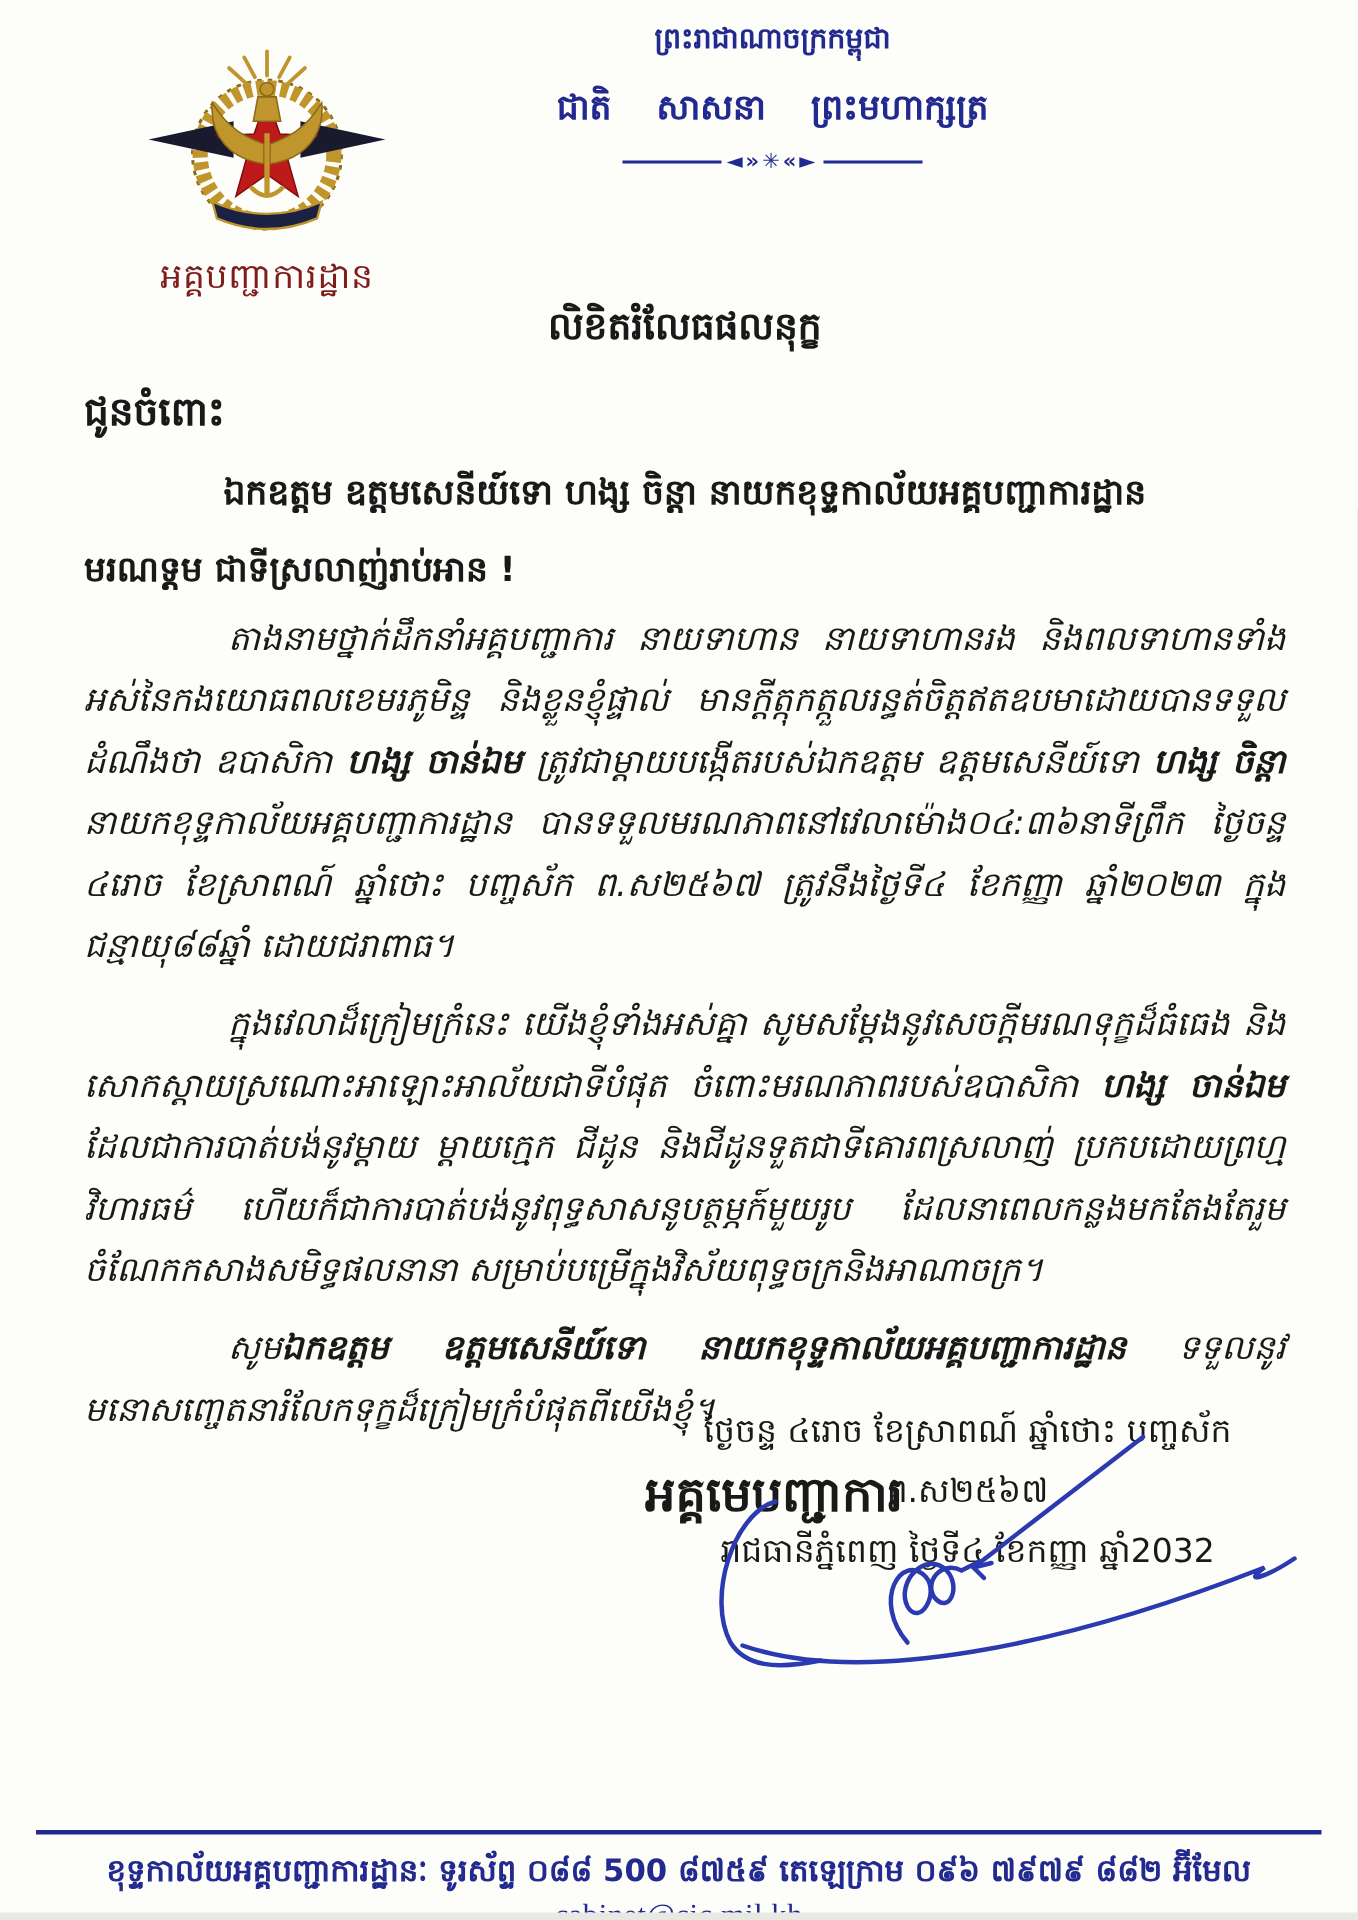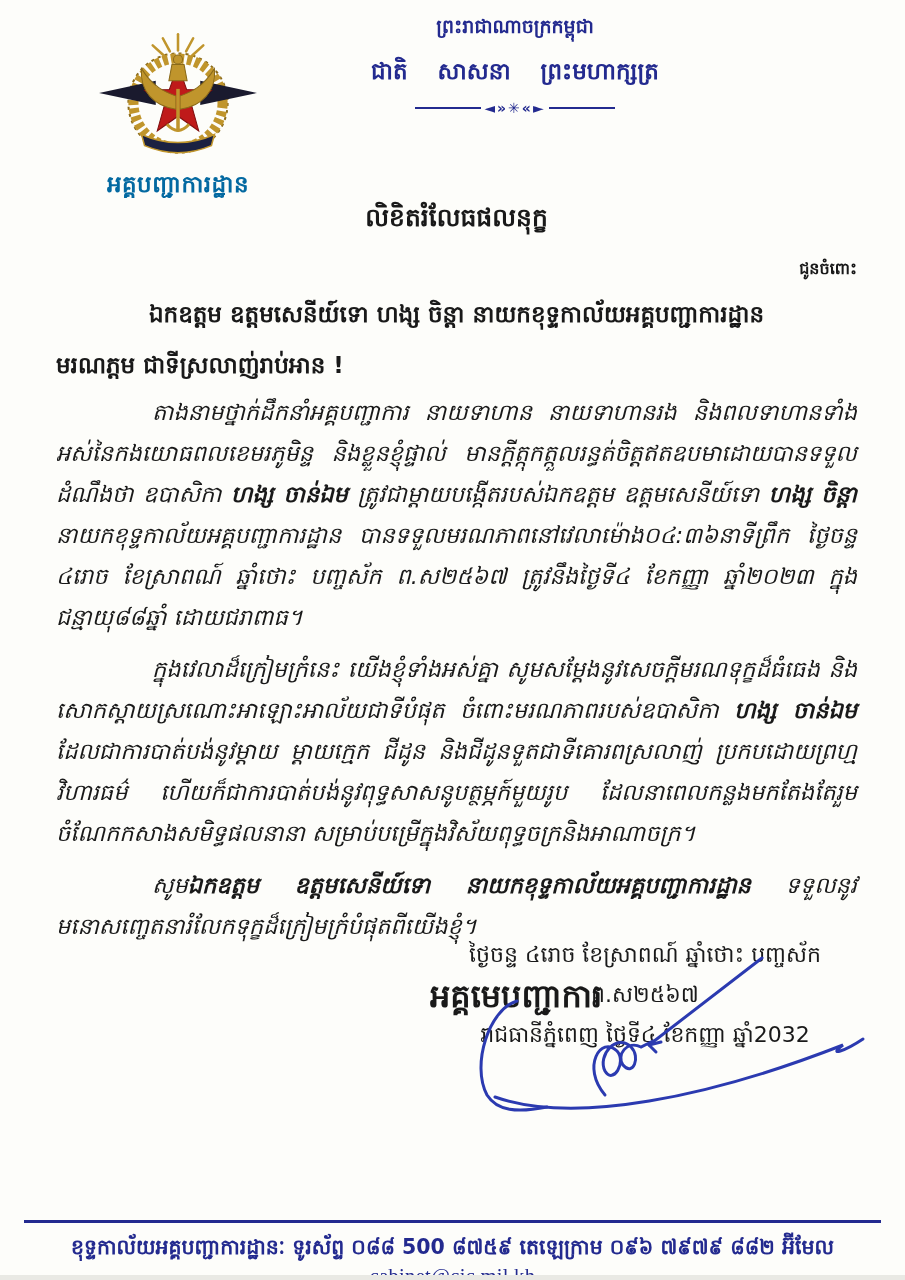--- a/index.html
+++ b/index.html
@@ -4,31 +4,31 @@
 <style>
   html,body{margin:0;padding:0;background:#d8d8d4;}
   .page{
     position:relative;width:905px;height:1280px;margin:0 auto;
     background:#fdfdfa;overflow:hidden;
     font-family:"DejaVu Sans",sans-serif;color:#191919;
   }
   
   .crest-wrap{position:absolute;left:92px;top:30px;width:172px;text-align:center;}
   .crest-svg{width:162px;height:136px;display:block;margin:0 auto;}
-  .crest-label{color:#0369a1;font-weight:700;font-size:23px;margin-top:4px;letter-spacing:.5px;}
+  .crest-label{color:#7f1d1d;font-weight:400;font-size:23px;margin-top:4px;letter-spacing:.5px;}
   .head-center{position:absolute;left:250px;top:14px;width:530px;text-align:center;color:#232a8f;}
   .kingdom{font-size:19px;font-weight:700;line-height:1.3;}
   .motto{font-size:23px;font-weight:700;margin-top:18px;word-spacing:22px;}
   .orn{display:flex;align-items:center;justify-content:center;margin-top:10px;color:#232a8f;}
   .orn-line{width:66px;height:2px;background:#232a8f;}
   .orn-mid{font-size:14px;padding:0 3px;letter-spacing:2px;font-weight:700;}
   
   .letter{position:absolute;left:56px;right:48px;top:202px;}
   .title{text-align:center;font-size:25px;font-weight:700;margin:0 0 20px;}
-  .addr{text-align:right;font-size:16px;font-weight:700;margin:0 0 18px;}
+  .addr{text-align:left;font-size:26px;font-weight:700;margin:0 0 18px;}
   .recipient{text-align:center;font-size:23px;font-weight:700;margin:0 0 18px;}
   .salute{font-size:23px;font-weight:700;margin:0 0 8px;}
   .body-p{font-size:22.5px;line-height:41px;text-align:justify;text-indent:96px;margin:0 0 11px;font-style:italic;}
   .body-p b{font-weight:700;}
   
   .dateblock{position:absolute;left:425px;top:935px;width:440px;text-align:center;
              font-size:22px;line-height:40px;}
   .cmd-title{position:absolute;left:430px;top:976px;width:380px;text-align:left;
              font-weight:700;font-size:32px;}
   .signature-svg{position:absolute;left:455px;top:945px;width:420px;height:190px;pointer-events:none;}
@@ -86,21 +86,21 @@
       <span class="orn-line"></span>
       <span class="orn-mid">◄»✳«►</span>
       <span class="orn-line"></span>
     </div>
   </div>
 
   <div class="letter">
     <p class="title">លិខិតរំលែធផលនុក្ខ</p>
     <p class="addr">ជូនចំពោះ</p>
     <p class="recipient">ឯកឧត្តម ឧត្តមសេនីយ៍ទោ ហង្ស ចិន្តា នាយកខុទ្ទកាល័យអគ្គបញ្ជាការដ្ឋាន</p>
-    <p class="salute">មរណភ្តម ជាទីស្រលាញ់រាប់អាន !</p>
+    <p class="salute">មរណទ្តម ជាទីស្រលាញ់រាប់អាន !</p>
 
     <p class="body-p"><span>តាងនាមថ្នាក់ដឹកនាំអគ្គបញ្ជាការ នាយទាហាន នាយទាហានរង និងពលទាហានទាំងអស់នៃកងយោធពលខេមរភូមិន្ទ និងខ្លួនខ្ញុំផ្ទាល់ មានក្ដីត្កុកត្កួលរន្ធត់ចិត្តឥតឧបមាដោយបានទទួលដំណឹងថា ឧបាសិកា </span><b>ហង្ស ចាន់ឯម</b><span> ត្រូវជាម្ដាយបង្កើតរបស់ឯកឧត្តម ឧត្តមសេនីយ៍ទោ </span><b>ហង្ស ចិន្តា</b><span> នាយកខុទ្ទកាល័យអគ្គបញ្ជាការដ្ឋាន បានទទួលមរណភាពនៅវេលាម៉ោង០៤:៣៦នាទីព្រឹក ថ្ងៃចន្ទ ៤រោច ខែស្រាពណ៍ ឆ្នាំថោះ បញ្ចស័ក ព.ស២៥៦៧ ត្រូវនឹងថ្ងៃទី៤ ខែកញ្ញា ឆ្នាំ២០២៣ ក្នុងជន្មាយុ៨៨ឆ្នាំ ដោយជរាពាធ។</span></p>
 
     <p class="body-p"><span>ក្នុងវេលាដ៏ក្រៀមក្រំនេះ យើងខ្ញុំទាំងអស់គ្នា សូមសម្ដែងនូវសេចក្ដីមរណទុក្ខដ៏ធំធេង និងសោកស្ដាយស្រណោះអាឡោះអាល័យជាទីបំផុត ចំពោះមរណភាពរបស់ឧបាសិកា </span><b>ហង្ស ចាន់ឯម</b><span> ដែលជាការបាត់បង់នូវម្ដាយ ម្ដាយក្មេក ជីដូន និងជីដូនទួតជាទីគោរពស្រលាញ់ ប្រកបដោយព្រហ្មវិហារធម៌ ហើយក៏ជាការបាត់បង់នូវពុទ្ធសាសនូបត្ថម្ភក៍មួយរូប ដែលនាពេលកន្លងមកតែងតែរួមចំណែកកសាងសមិទ្ធផលនានា សម្រាប់បម្រើក្នុងវិស័យពុទ្ធចក្រនិងអាណាចក្រ។</span></p>
 
 
     <p class="body-p"><span>សូម</span><b>ឯកឧត្តម ឧត្តមសេនីយ៍ទោ នាយកខុទ្ទកាល័យអគ្គបញ្ជាការដ្ឋាន</b><span> ទទួលនូវមនោសញ្ចេតនារំលែកទុក្ខដ៏ក្រៀមក្រំបំផុតពីយើងខ្ញុំ។</span></p>
   </div>
 
   <div class="dateblock">

